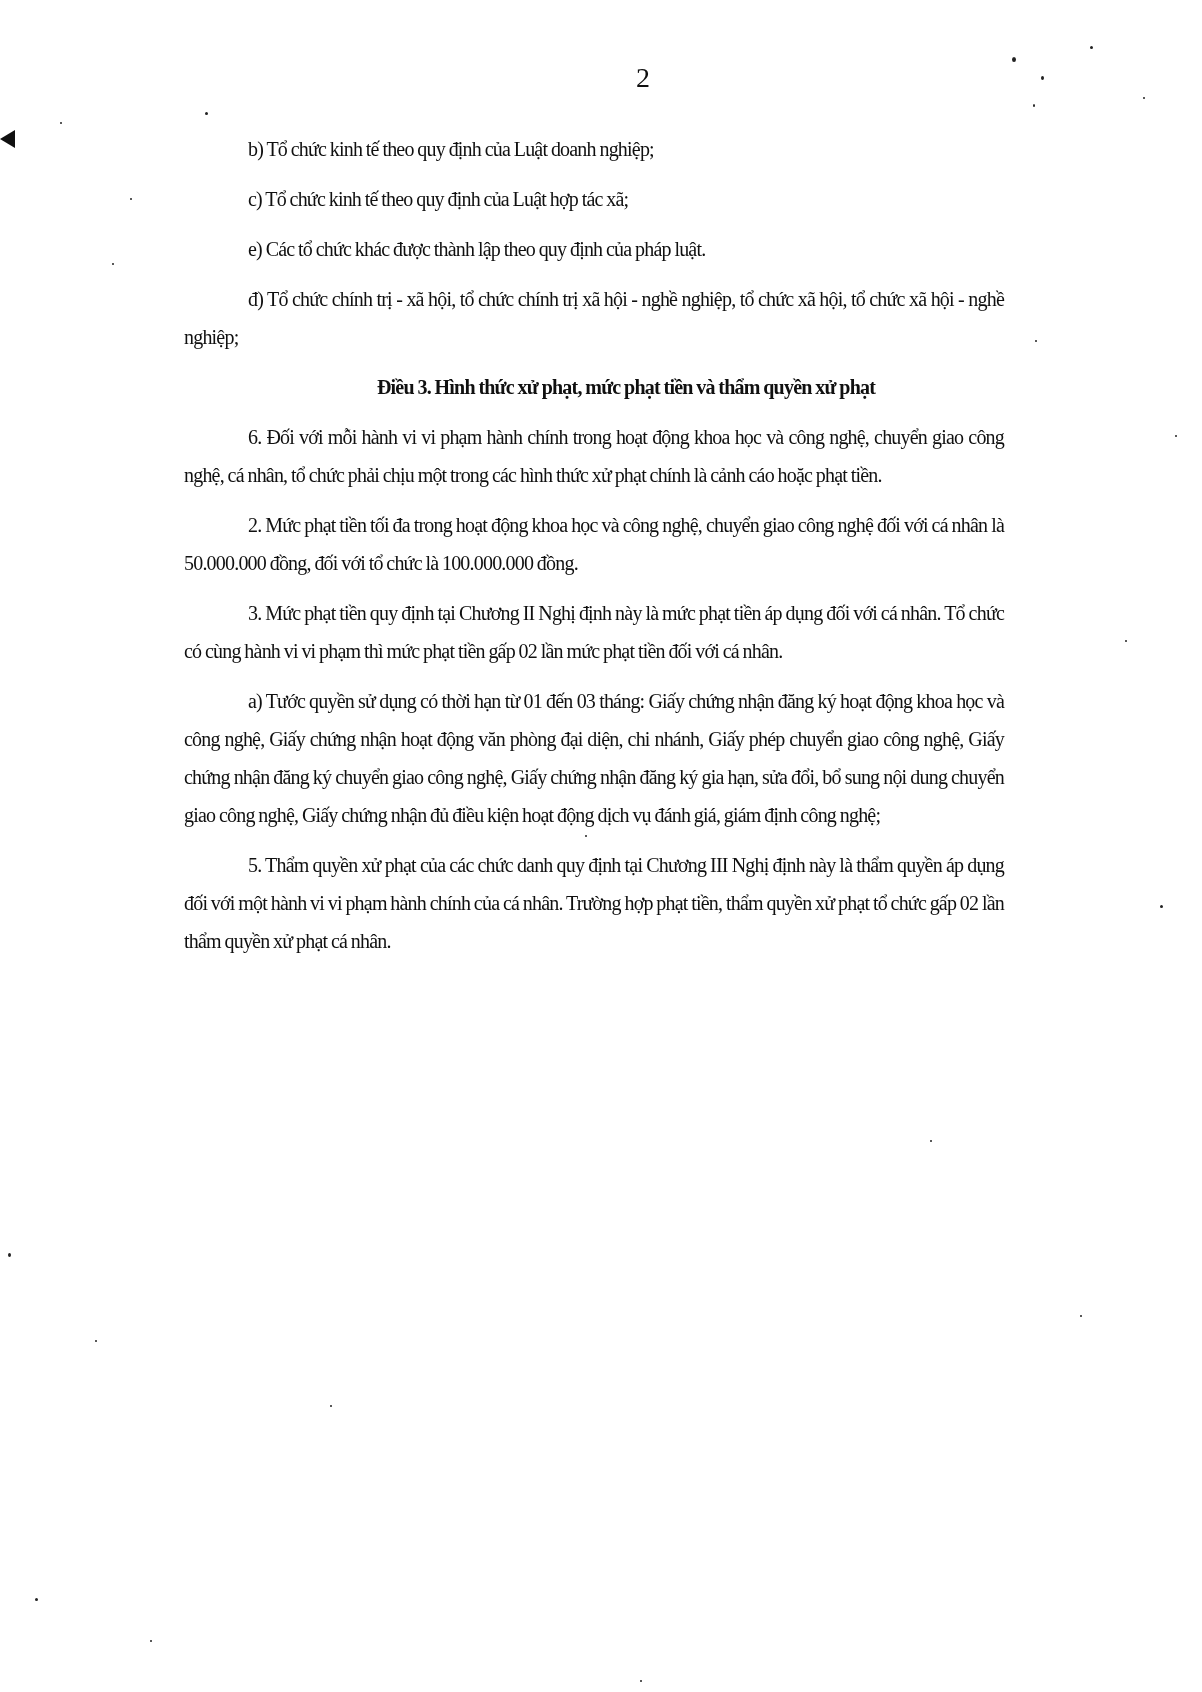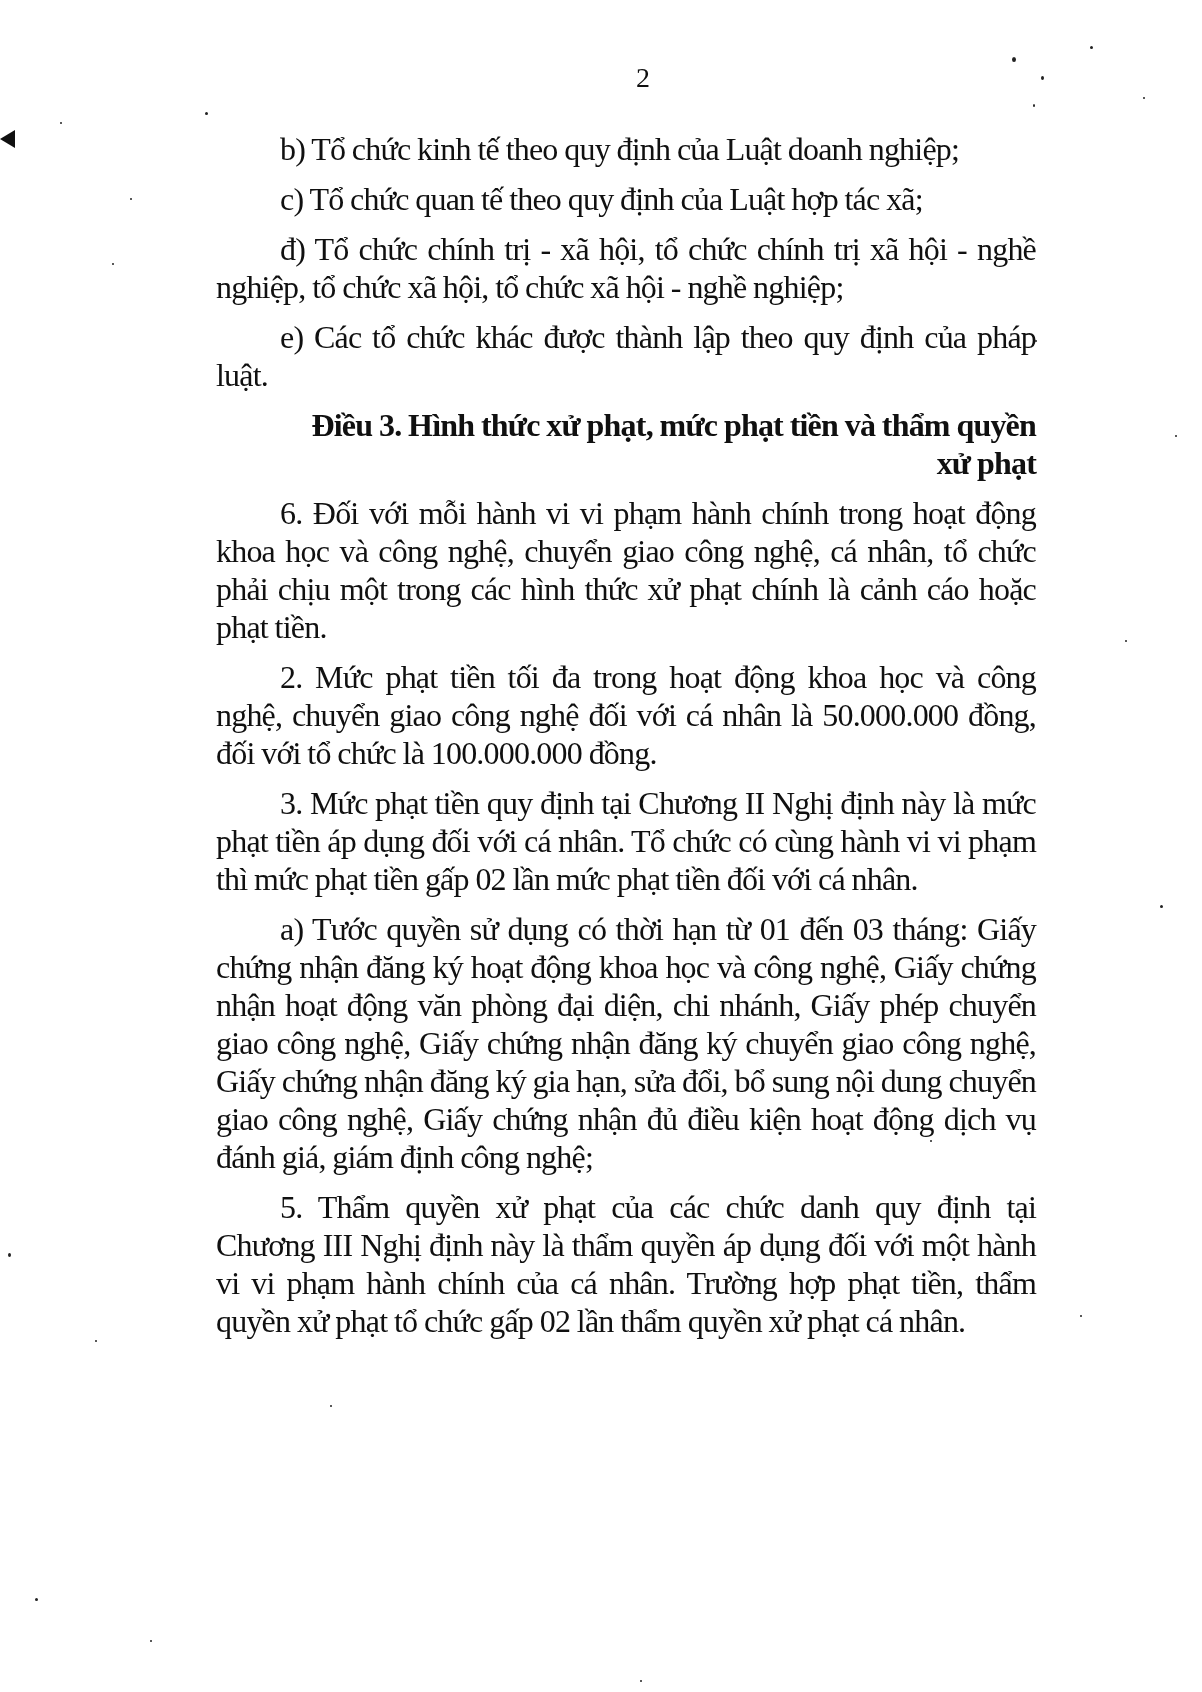--- a/index.html
+++ b/index.html
@@ -21,36 +21,36 @@
   }
   .page-number {
     position: absolute;
     top: 64px;
     left: 636px;
     font-size: 28px;
     line-height: 28px;
   }
   .doc {
     position: absolute;
-    left: 216px;
+    left: 184px;
     top: 118px;
     width: 820px;
-    font-size: 32px;
+    font-size: 20px;
     line-height: 38px;
     letter-spacing: -0.8px;
     word-spacing: -0.5px;
     text-align: justify;
   }
   .doc p {
     margin: 12px 0 0 0;
     text-indent: 64px;
   }
   .doc p.heading {
     font-weight: bold;
-    text-align: right;
+    text-align: center;
   }
   
   .edge-mark {
     position: absolute;
     left: 0;
     top: 130px;
     width: 0;
     height: 0;
     border-top: 9px solid transparent;
     border-bottom: 9px solid transparent;
@@ -65,23 +65,23 @@
 </head>
 <body>
 
 <div class="page">
 
   <div class="scan-layer">
     <div class="page-number">2</div>
 
     <div class="doc">
       <p>b) Tổ chức kinh tế theo quy định của Luật doanh nghiệp;</p>
-      <p>c) Tổ chức quan tế theo quy định của Luật hợp tác xã;</p>
+      <p>c) Tổ chức kinh tế theo quy định của Luật hợp tác xã;</p>
+      <p>e) Các tổ chức khác được thành lập theo quy định của pháp luật.</p>
       <p>đ) Tổ chức chính trị - xã hội, tổ chức chính trị xã hội - nghề nghiệp, tổ chức xã hội, tổ chức xã hội - nghề nghiệp;</p>
-      <p>e) Các tổ chức khác được thành lập theo quy định của pháp luật.</p>
       <p class="heading">Điều 3. Hình thức xử phạt, mức phạt tiền và thẩm quyền xử phạt</p>
       <p>6. Đối với mỗi hành vi vi phạm hành chính trong hoạt động khoa học và công nghệ, chuyển giao công nghệ, cá nhân, tổ chức phải chịu một trong các hình thức xử phạt chính là cảnh cáo hoặc phạt tiền.</p>
       <p>2. Mức phạt tiền tối đa trong hoạt động khoa học và công nghệ, chuyển giao công nghệ đối với cá nhân là 50.000.000 đồng, đối với tổ chức là 100.000.000 đồng.</p>
       <p>3. Mức phạt tiền quy định tại Chương II Nghị định này là mức phạt tiền áp dụng đối với cá nhân. Tổ chức có cùng hành vi vi phạm thì mức phạt tiền gấp 02 lần mức phạt tiền đối với cá nhân.</p>
       <p>a) Tước quyền sử dụng có thời hạn từ 01 đến 03 tháng: Giấy chứng nhận đăng ký hoạt động khoa học và công nghệ, Giấy chứng nhận hoạt động văn phòng đại diện, chi nhánh, Giấy phép chuyển giao công nghệ, Giấy chứng nhận đăng ký chuyển giao công nghệ, Giấy chứng nhận đăng ký gia hạn, sửa đổi, bổ sung nội dung chuyển giao công nghệ, Giấy chứng nhận đủ điều kiện hoạt động dịch vụ đánh giá, giám định công nghệ;</p>
       <p>5. Thẩm quyền xử phạt của các chức danh quy định tại Chương III Nghị định này là thẩm quyền áp dụng đối với một hành vi vi phạm hành chính của cá nhân. Trường hợp phạt tiền, thẩm quyền xử phạt tổ chức gấp 02 lần thẩm quyền xử phạt cá nhân.</p>
     </div>
   </div>
 
   <div class="edge-mark"></div>

